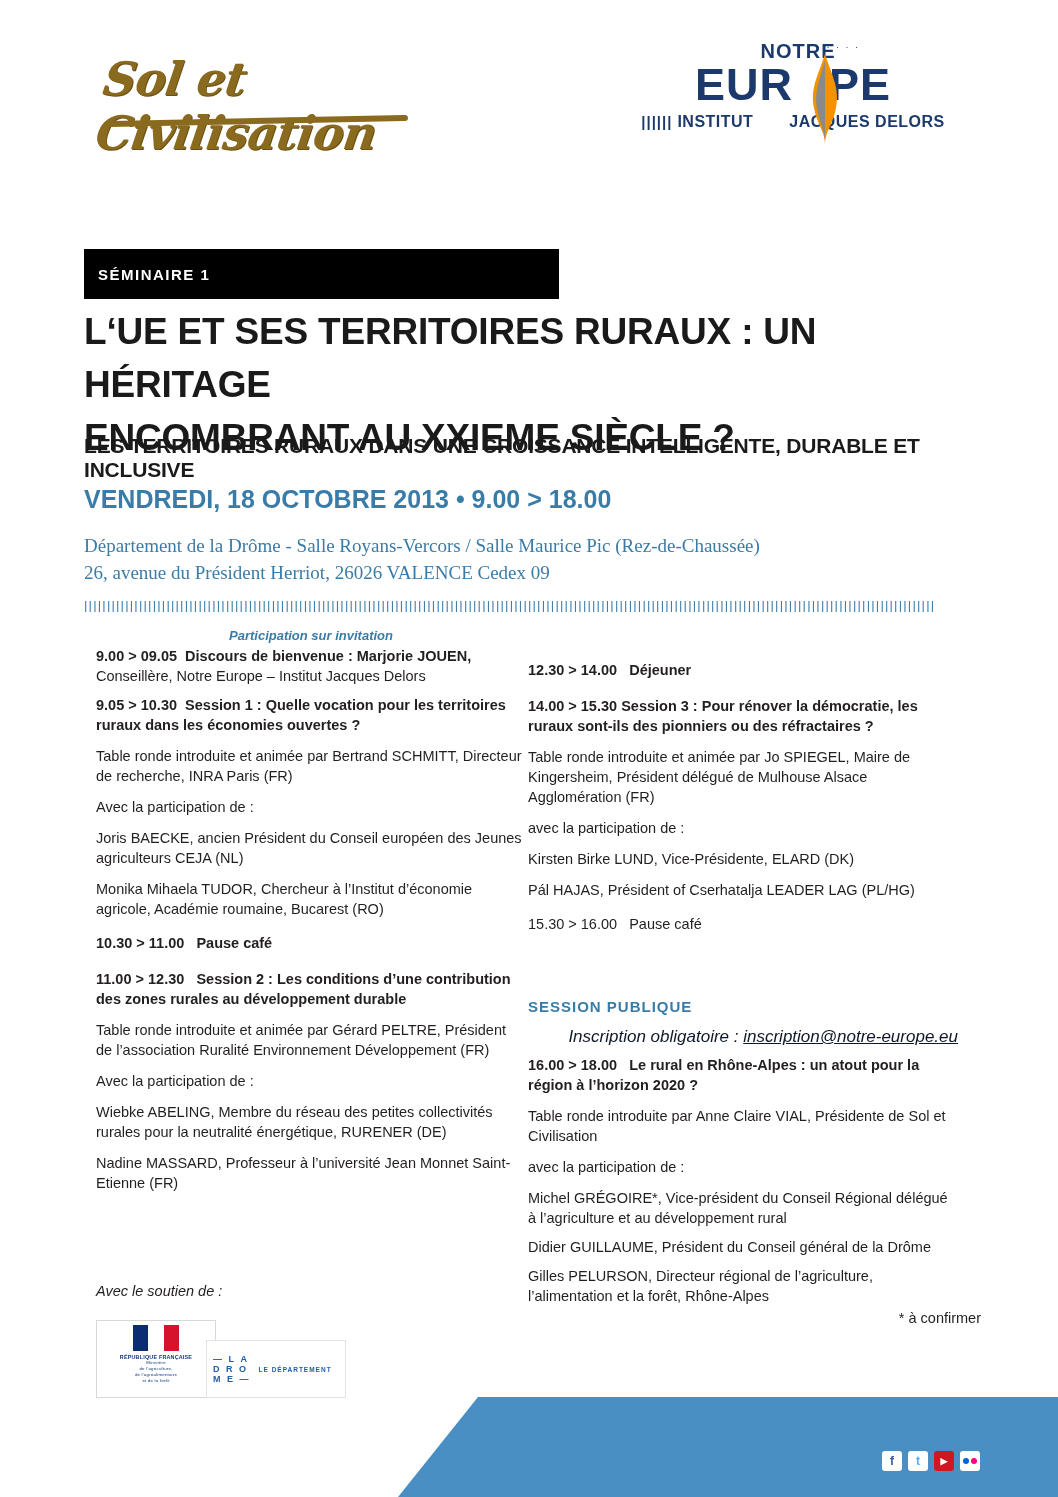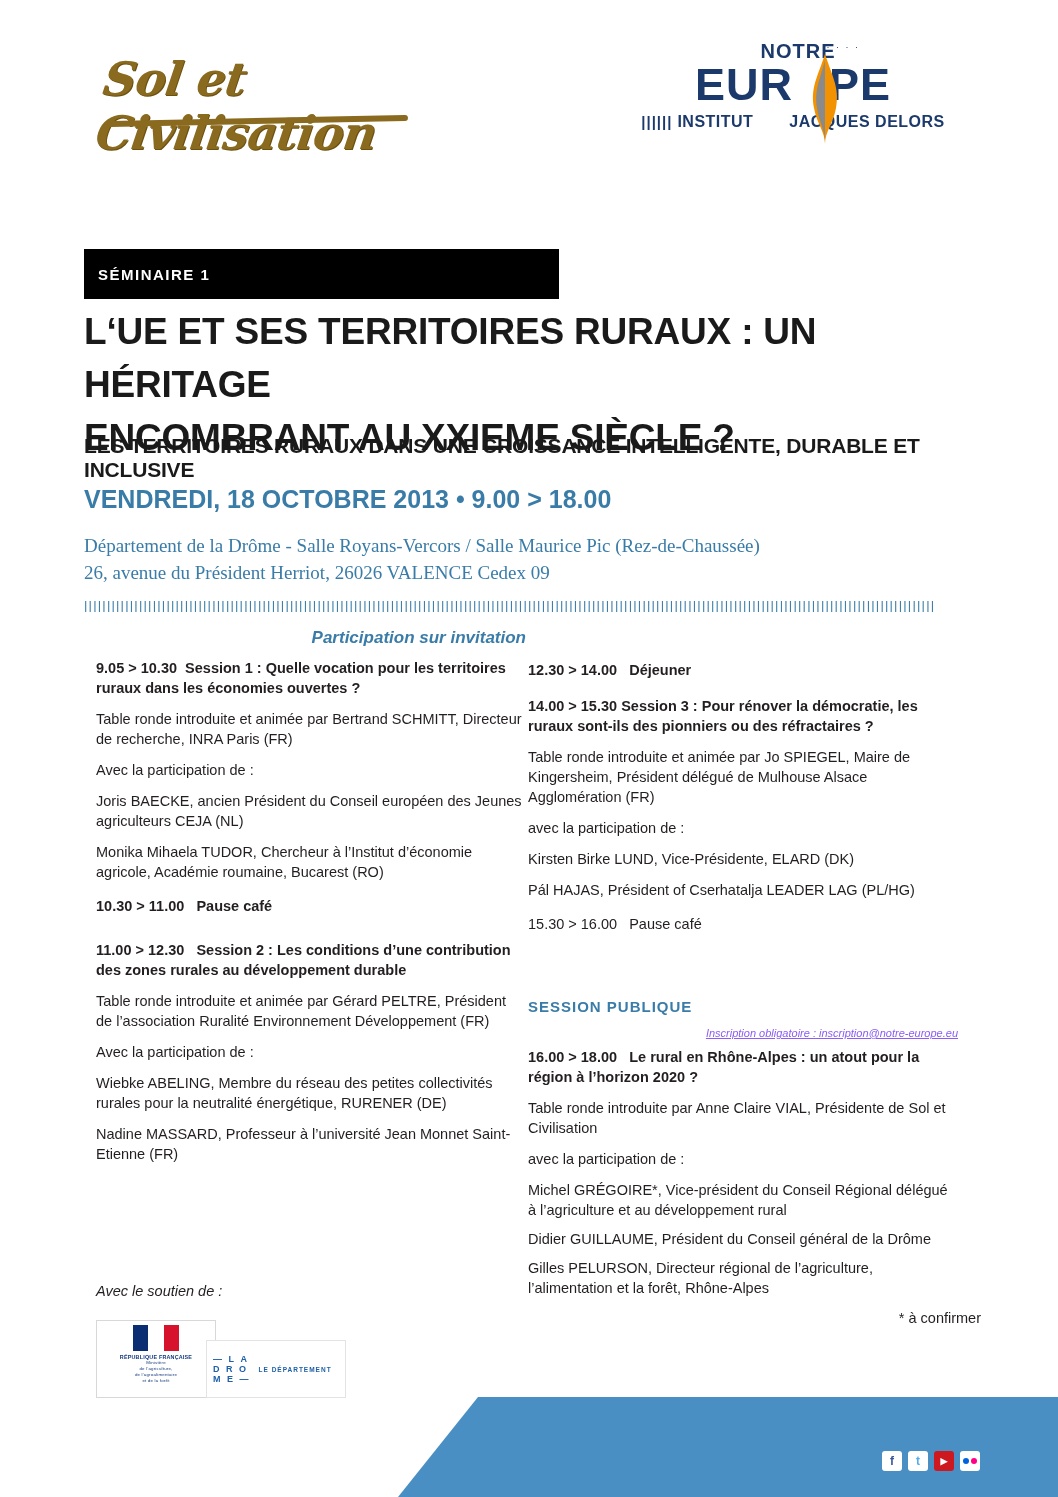--- a/index.html
+++ b/index.html
@@ -88,26 +88,26 @@
 
   
   .col-left { position:absolute; left:96px; top:628px; width:430px; }
   .col-right { position:absolute; left:528px; top:660px; width:430px; }
 
   .sec-head {
     color:#3a7ca8; font-size:15px; font-weight:bold; letter-spacing:1px;
     margin-bottom:12px;
   }
   .invit {
-    text-align:right; color:#3a7ca8; font-style:italic; font-weight:bold;
-    font-size:17px; margin-bottom:10px;
+    text-align:center; color:#3a7ca8; font-style:italic; font-weight:bold;
+    font-size:13px; margin-bottom:3px;
   }
   .invit2 {
-    text-align:right; color:#8b5cf6; font-style:italic;
-    font-size:11px; margin-bottom:8px;text-decoration:underline;
+    text-align:right; color:#0f172a; font-style:italic;
+    font-size:17px; margin-bottom:8px;
   }
   .invit2 .mail { text-decoration: underline; }
 
   p.item { margin:0 0 11px 0; font-size:14.5px; line-height:20px; }
   p.item b { font-weight:bold; }
   p.tight { margin-bottom:9px; }
 
   .support {
     position:absolute; left:96px; top:1283px;
     font-size:14.5px; font-style:italic; color:#231f20;
@@ -208,20 +208,24 @@
   <div class="datetime">VENDREDI, 18 OCTOBRE 2013 • 9.00 &gt; 18.00</div>
   <div class="place">
     <div>Département de la Drôme - Salle Royans-Vercors / Salle Maurice Pic (Rez-de-Chaussée)</div>
     <div>26, avenue du Président Herriot, 26026 VALENCE Cedex 09</div>
   </div>
   <div class="dashline">||||||||||||||||||||||||||||||||||||||||||||||||||||||||||||||||||||||||||||||||||||||||||||||||||||||||||||||||||||||||||||||||||||||||||||||||||||||||||||||||||||||||||||||||||||||||||||||||||||||||||||||||</div>
 
   <div class="col-left">
     <div class="invit">Participation sur invitation</div>
 
+    <p class="item tight">
+      <b><span>9.00 &gt; 09.05</span>&nbsp;&nbsp;<span>Discours de bienvenue : Marjorie JOUEN,</span></b><br>
+      <span>Conseillère, Notre Europe – Institut Jacques Delors</span>
+    </p>
 
     <p class="item">
       <b><span>9.05 &gt; 10.30</span>&nbsp;&nbsp;<span>Session 1 : Quelle vocation pour les territoires ruraux dans les économies ouvertes ?</span></b>
     </p>
 
     <p class="item">
       <span>Table ronde introduite et animée par Bertrand SCHMITT, Directeur de recherche, INRA Paris (FR)</span>
     </p>
     <p class="item">
       <span>Avec la participation de :</span>
@@ -230,21 +234,21 @@
       <span>Joris BAECKE, ancien Président du Conseil européen des Jeunes agriculteurs CEJA (NL)</span>
     </p>
     <p class="item">
       <span>Monika Mihaela TUDOR, Chercheur à l’Institut d’économie agricole, Académie roumaine, Bucarest (RO)</span>
     </p>
 
     <p class="item" style="margin-top:14px;">
       <b><span>10.30 &gt; 11.00</span>&nbsp;&nbsp;&nbsp;<span>Pause café</span></b>
     </p>
 
-    <p class="item" style="margin-top:24px;">
+    <p class="item" style="margin-top:16px;">
       <b><span>11.00 &gt; 12.30</span>&nbsp;&nbsp;&nbsp;<span>Session 2 : Les conditions d’une contribution des zones rurales au développement durable</span></b>
     </p>
     <p class="item">
       <span>Table ronde introduite et animée par Gérard PELTRE, Président de l’association Ruralité Environnement Développement (FR)</span>
     </p>
     <p class="item">
       <span>Avec la participation de :</span>
     </p>
     <p class="item">
       <span>Wiebke ABELING, Membre du réseau des petites collectivités rurales pour la neutralité énergétique, RURENER (DE)</span>

